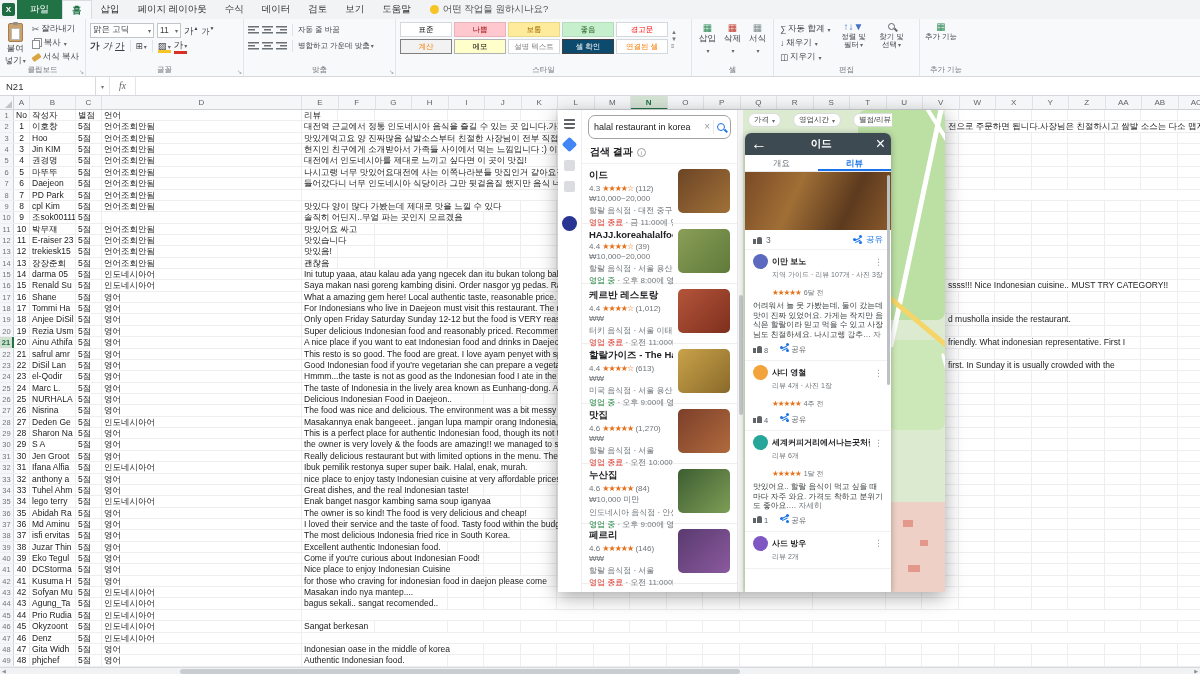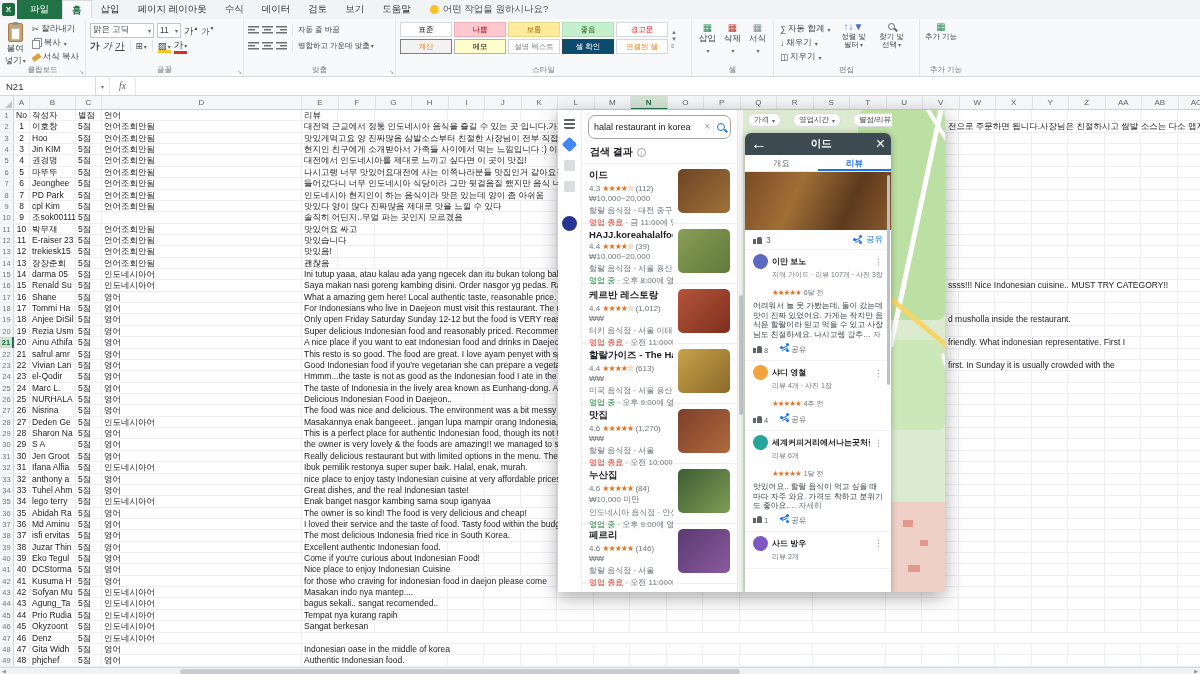--- a/index.html
+++ b/index.html
@@ -434,40 +434,39 @@
         <div class="rn">6</div>
         <div class="cc cA">5</div>
         <div class="cc cB">마뚜뚜</div>
         <div class="cc cC">5점</div>
         <div class="cc cD">언어조회안됨</div>
         <div class="cE"><span class="rev">나시고랭 너무 맛있어요대전에 사는 이쪽나라분들 맛집인거 같아요강추합니</span></div>
       </div>
       <div class="xrow">
         <div class="rn">7</div>
         <div class="cc cA">6</div>
-        <div class="cc cB">Jeonghee</div>
+        <div class="cc cB">Daejeon</div>
         <div class="cc cC">5점</div>
         <div class="cc cD">언어조회안됨</div>
         <div class="cE"><span class="rev">들어갔다니 너무 인도네시아 식당이라 그만 뒷걸음질 했지만 음식 너무 맛</span></div>
       </div>
       <div class="xrow">
         <div class="rn">8</div>
         <div class="cc cA">7</div>
         <div class="cc cB">PD Park</div>
         <div class="cc cC">5점</div>
         <div class="cc cD">언어조회안됨</div>
-        <div class="cE"><span class="rev">인도네시아 현지인이 하는 음식이라 맛은 있는데 양이 좀 아쉬움</span></div>
       </div>
       <div class="xrow">
         <div class="rn">9</div>
         <div class="cc cA">8</div>
         <div class="cc cB">cpl Kim</div>
         <div class="cc cC">5점</div>
         <div class="cc cD">언어조회안됨</div>
-        <div class="cE"><span class="rev">맛있다 양이 많다 진짜많음 제대로 맛을 느낄 수 있다</span></div>
+        <div class="cE"><span class="rev">맛있다 양이 많다 가봤는데 제대로 맛을 느낄 수 있다</span></div>
       </div>
       <div class="xrow">
         <div class="rn">10</div>
         <div class="cc cA">9</div>
         <div class="cc cB">조sok00111</div>
         <div class="cc cC">5점</div>
         <div class="cc cD"></div>
         <div class="cE"><span class="rev">솔직히 어딘지..무얼 파는 곳인지 모르겠음</span></div>
       </div>
       <div class="xrow">
@@ -565,21 +564,21 @@
         <div class="rn">22</div>
         <div class="cc cA">21</div>
         <div class="cc cB">safrul amr</div>
         <div class="cc cC">5점</div>
         <div class="cc cD">영어</div>
         <div class="cE"><span class="rev">This resto is so good. The food are great. I love ayam penyet with spicy sa</span></div>
       </div>
       <div class="xrow">
         <div class="rn">23</div>
         <div class="cc cA">22</div>
-        <div class="cc cB">Vivian Lan</div>
+        <div class="cc cB">DiSil Lan</div>
         <div class="cc cC">5점</div>
         <div class="cc cD">영어</div>
         <div class="cE"><span class="rev">Good Indonesian food if you're vegetarian she can prepare a vegetarian</span></div>
         <span class="frag">first. In Sunday it is usually crowded with the</span>
       </div>
       <div class="xrow">
         <div class="rn">24</div>
         <div class="cc cA">23</div>
         <div class="cc cB">el-Qodir</div>
         <div class="cc cC">5점</div>
@@ -745,21 +744,20 @@
         <div class="cc cC">5점</div>
         <div class="cc cD">인도네시아어</div>
         <div class="cE"><span class="rev">bagus sekali.. sangat recomended..</span></div>
       </div>
       <div class="xrow">
         <div class="rn">45</div>
         <div class="cc cA">44</div>
         <div class="cc cB">Prio Rudia</div>
         <div class="cc cC">5점</div>
         <div class="cc cD">인도네시아어</div>
-        <div class="cE"><span class="rev">Tempat nya kurang rapih</span></div>
       </div>
       <div class="xrow">
         <div class="rn">46</div>
         <div class="cc cA">45</div>
         <div class="cc cB">Okyzoont</div>
         <div class="cc cC">5점</div>
         <div class="cc cD">인도네시아어</div>
         <div class="cE"><span class="rev">Sangat berkesan</span></div>
       </div>
       <div class="xrow">

